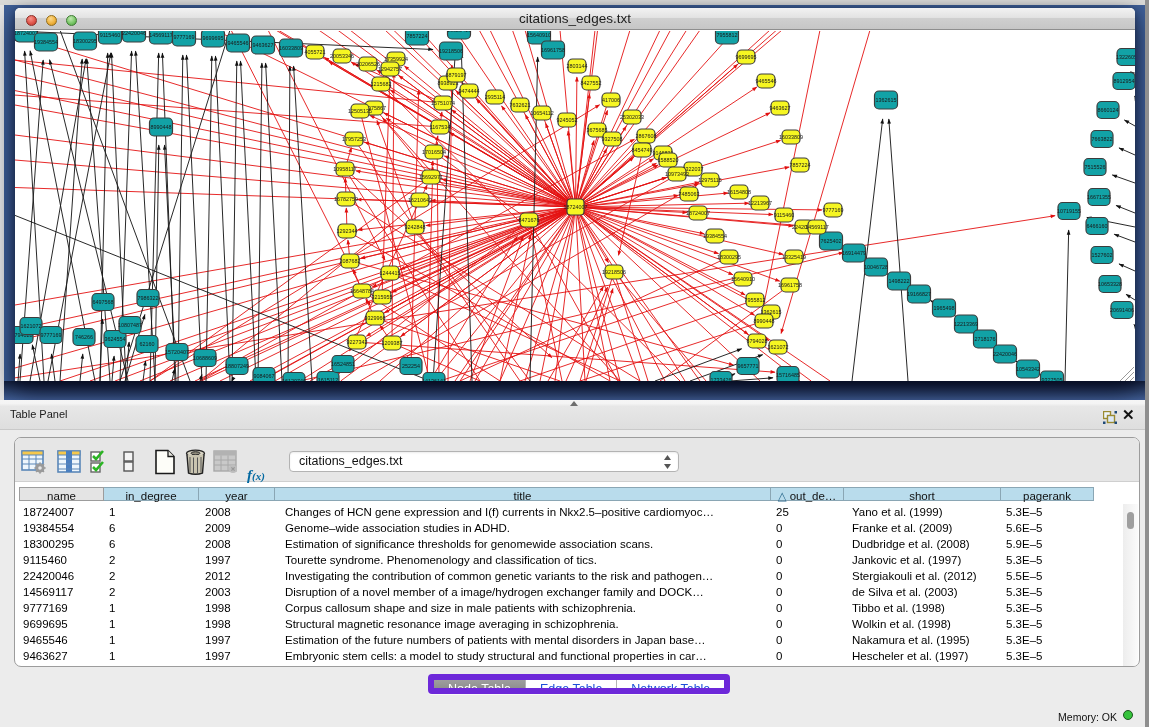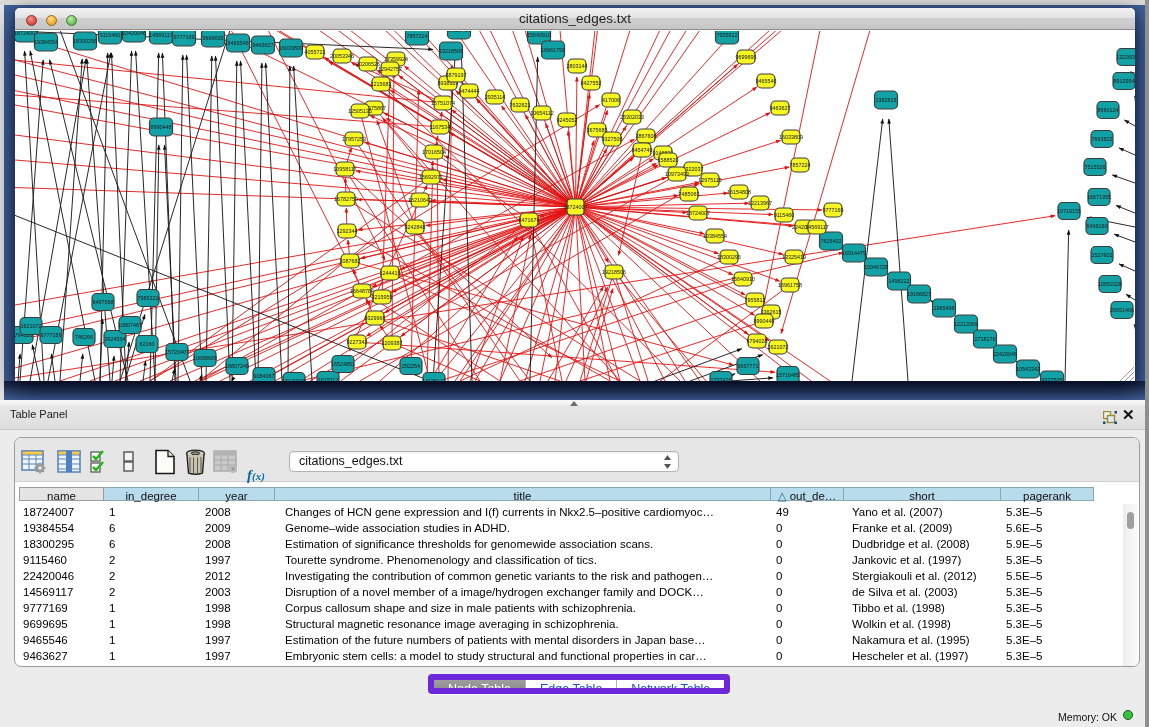--- a/index.html
+++ b/index.html
@@ -737,22 +737,22 @@
       <div class="hc" style="left:752px;width:73px;"><span style="color:#2c6a8e;">△</span> out_de…</div>
       <div class="hc" style="left:825px;width:157px;">short</div>
       <div class="hc" style="left:982px;width:93px;">pagerank</div>
     </div>
     <div id="rows">
       <div class="row" style="top:0px;">
 <span class="c0">18724007</span>
 <span class="c1">1</span>
 <span class="c2">2008</span>
 <span class="c3">Changes of HCN gene expression and I(f) currents in Nkx2.5–positive cardiomyoc…</span>
-<span class="c4">49</span>
-<span class="c5">Yano et al. (2007)</span>
+<span class="c4">25</span>
+<span class="c5">Yano et al. (1999)</span>
 <span class="c6">5.3E–5</span>
 </div>
 <div class="row" style="top:16px;">
 <span class="c0">19384554</span>
 <span class="c1">6</span>
 <span class="c2">2009</span>
 <span class="c3">Genome–wide association studies in ADHD.</span>
 <span class="c4">0</span>
 <span class="c5">Franke et al. (2009)</span>
 <span class="c6">5.6E–5</span>

